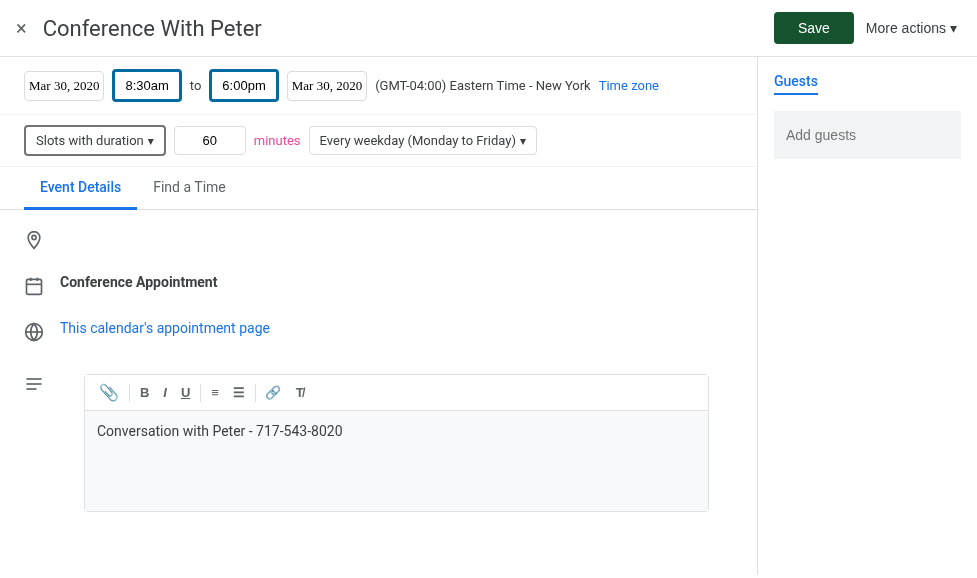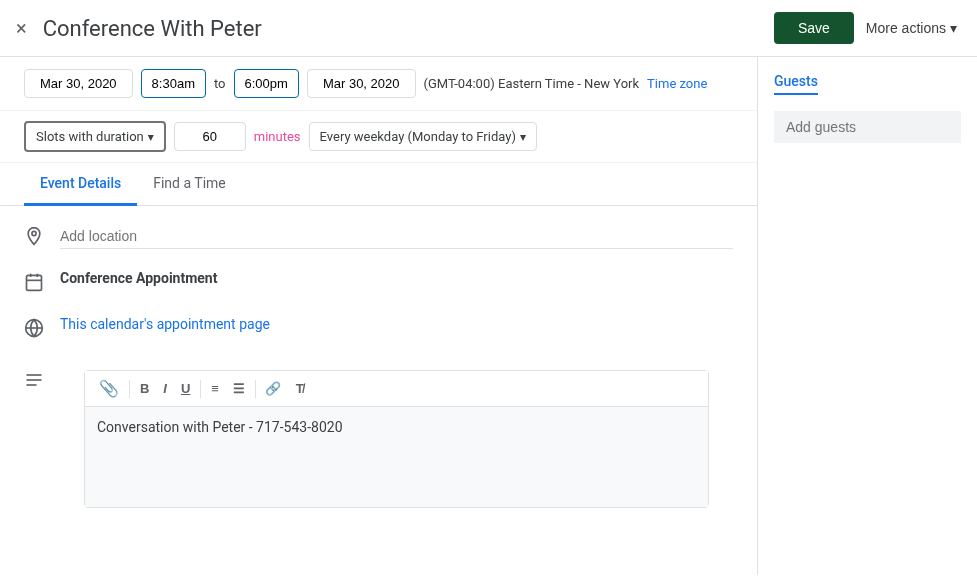--- a/index.html
+++ b/index.html
@@ -70,27 +70,28 @@
       display: flex;
       align-items: center;
       padding: 12px 24px;
       gap: 8px;
       flex-wrap: wrap;
       border-bottom: 1px solid #f1f3f4;
     }
     .date-chip {
       border: 1px solid #dadce0;
       border-radius: 4px;
-      padding: 6px 15px;
+      padding: 6px 4px;
       font-size: 13px;
       cursor: pointer;
       background: #fff;
+      font-family: Liberation Serif, serif;
     }
     .time-chip {
-      border: 1px solid #0369a1;
+      border: 3px solid #0369a1;
       border-radius: 4px;
       padding: 6px 10px;
       font-size: 13px;
       cursor: pointer;
       background: #fff;
     }
     .to-label {
       font-size: 13px;
       color: #3c4043;
     }
@@ -259,21 +260,21 @@
       color: #1a73e8;
       margin-bottom: 8px;
       border-bottom: 2px solid #1a73e8;
       padding-bottom: 4px;
       display: inline-block;
     }
     .add-guests-input {
       border: none;
       background: #f1f3f4;
       border-radius: 0;
-      padding: 8px 12px;
+      padding: 16px 12px;
       font-size: 14px;
       width: 100%;
       outline: none;
       color: #4d7c0f;
       margin-top: 8px;
     }
 
     .chevron-down::after {
       content: '▾';
       font-size: 12px;
@@ -326,23 +327,20 @@
     </div>
 
     <div class="event-details-section">
 
       <div class="detail-row">
         <div class="detail-icon">
           <svg width="20" height="20" viewBox="0 0 24 24" fill="none" stroke="#5f6368" stroke-width="2">
             <path d="M12 2C8.13 2 5 5.13 5 9c0 5.25 7 13 7 13s7-7.75 7-13c0-3.87-3.13-7-7-7z"></path>
             <circle cx="12" cy="9" r="2.5"></circle>
           </svg>
-        </div>
-        <div class="detail-content">
-          <input class="detail-input" type="text" placeholder="Add location" style="">
         </div>
       </div>
 
       <div class="detail-row">
         <div class="detail-icon">
           <svg width="20" height="20" viewBox="0 0 24 24" fill="none" stroke="#5f6368" stroke-width="2">
             <rect x="3" y="4" width="18" height="18" rx="2"></rect>
             <line x1="16" y1="2" x2="16" y2="6"></line>
             <line x1="8" y1="2" x2="8" y2="6"></line>
             <line x1="3" y1="10" x2="21" y2="10"></line>

